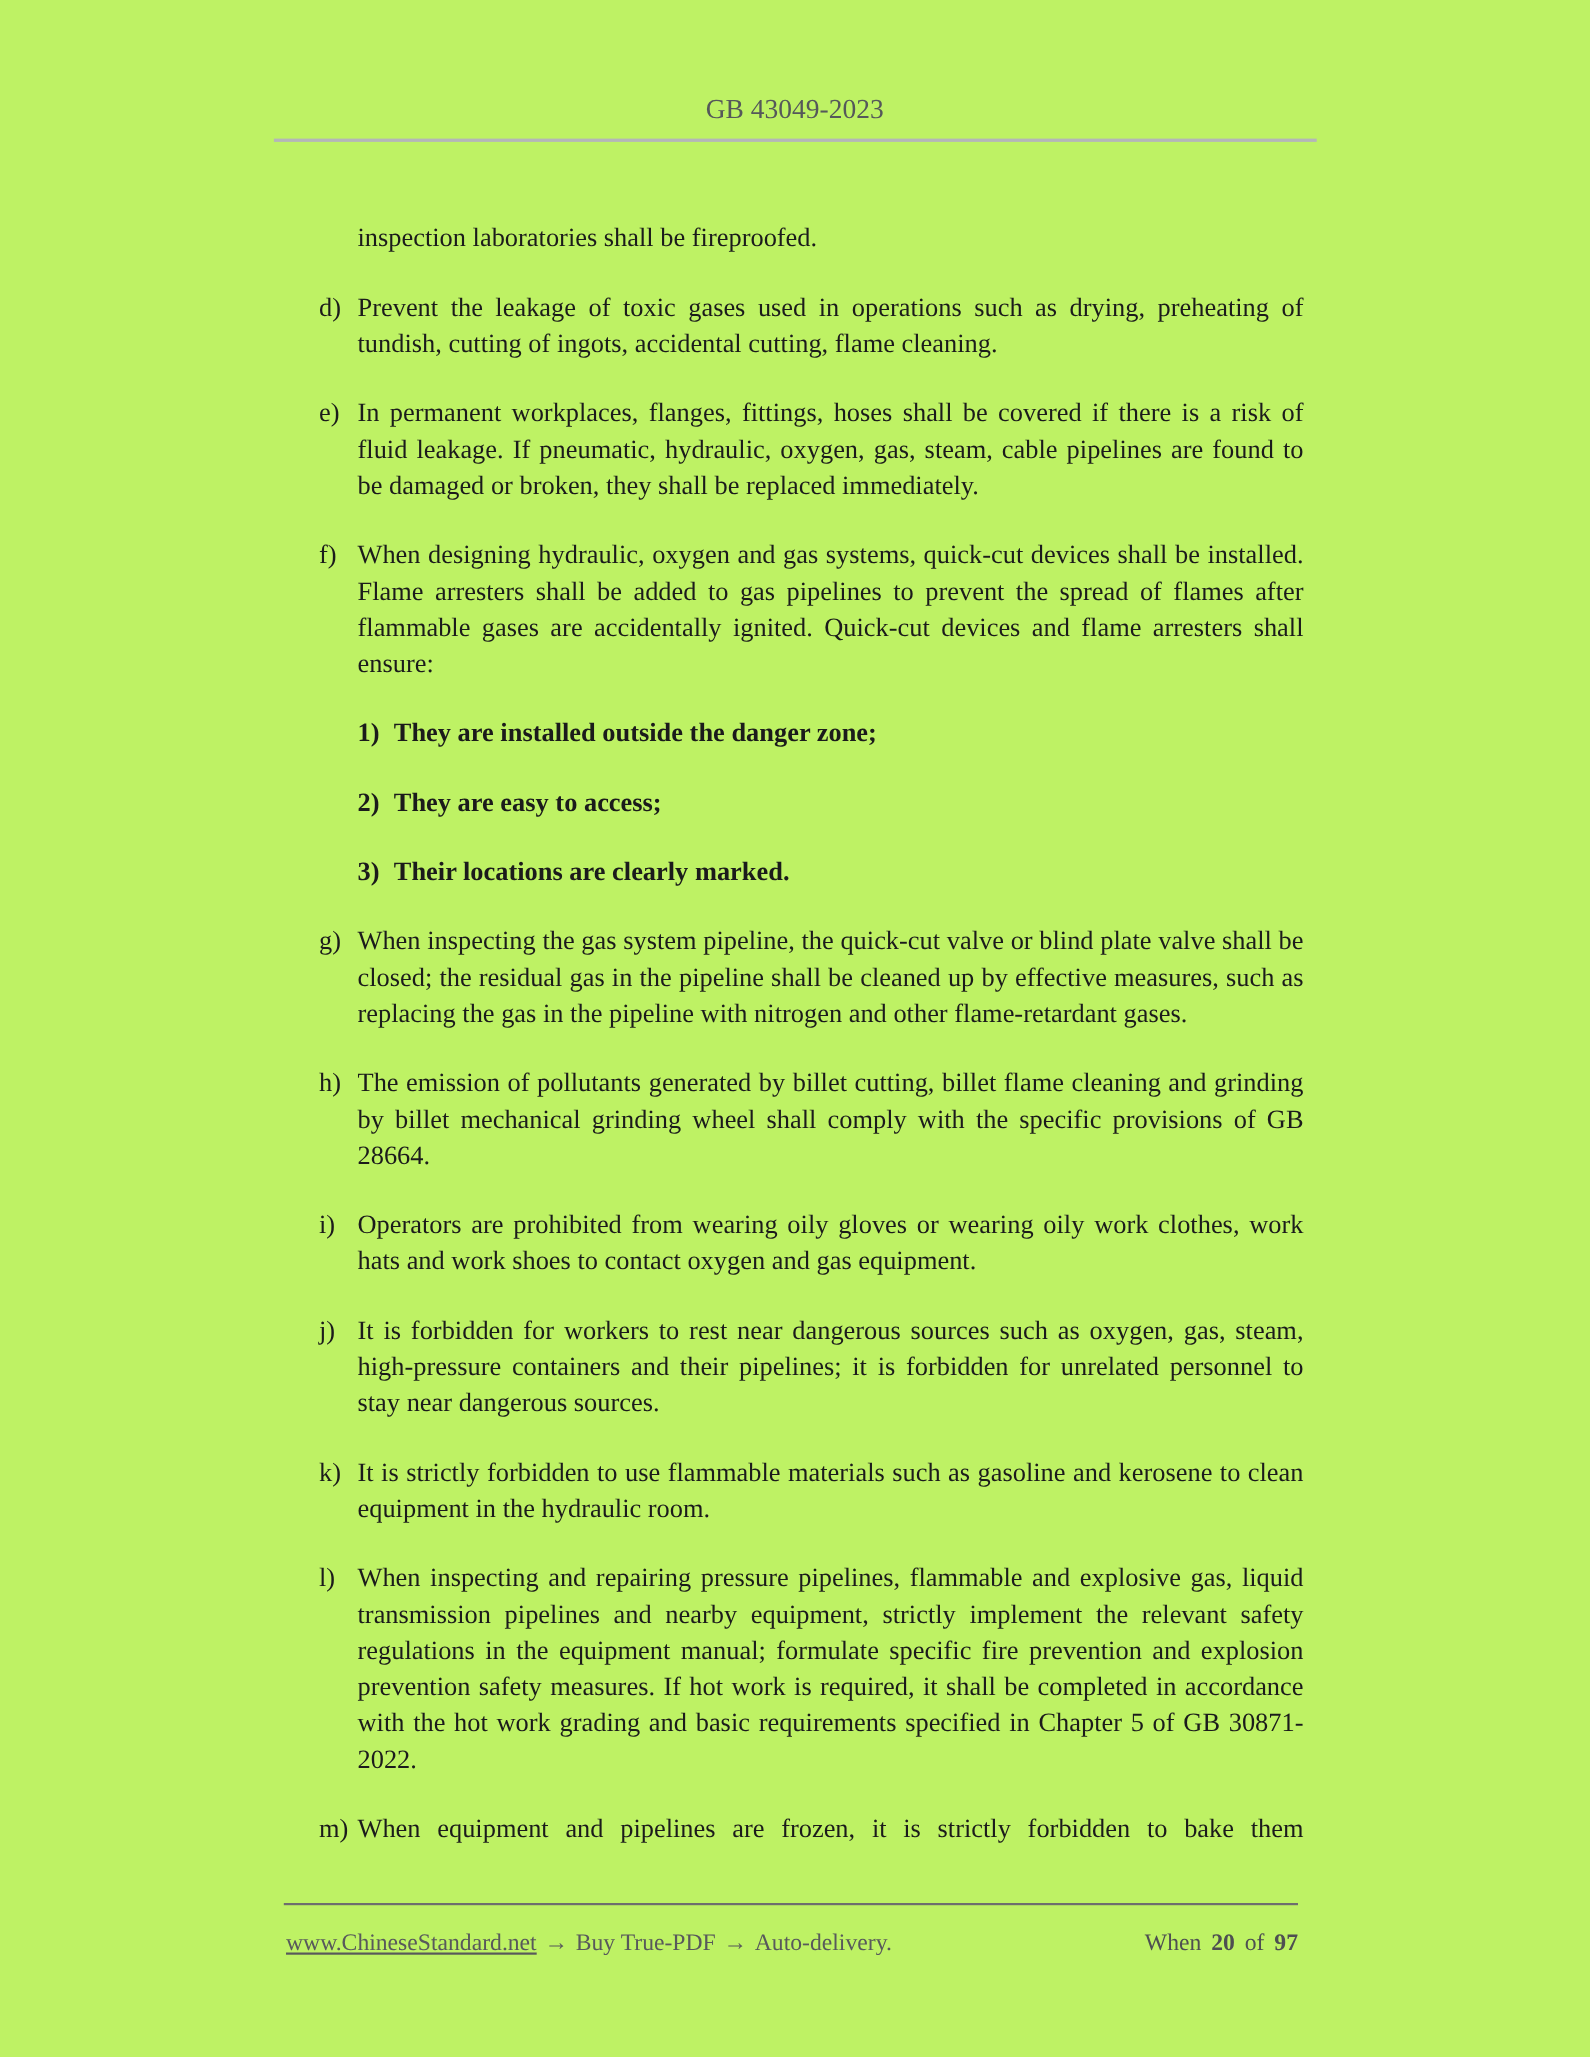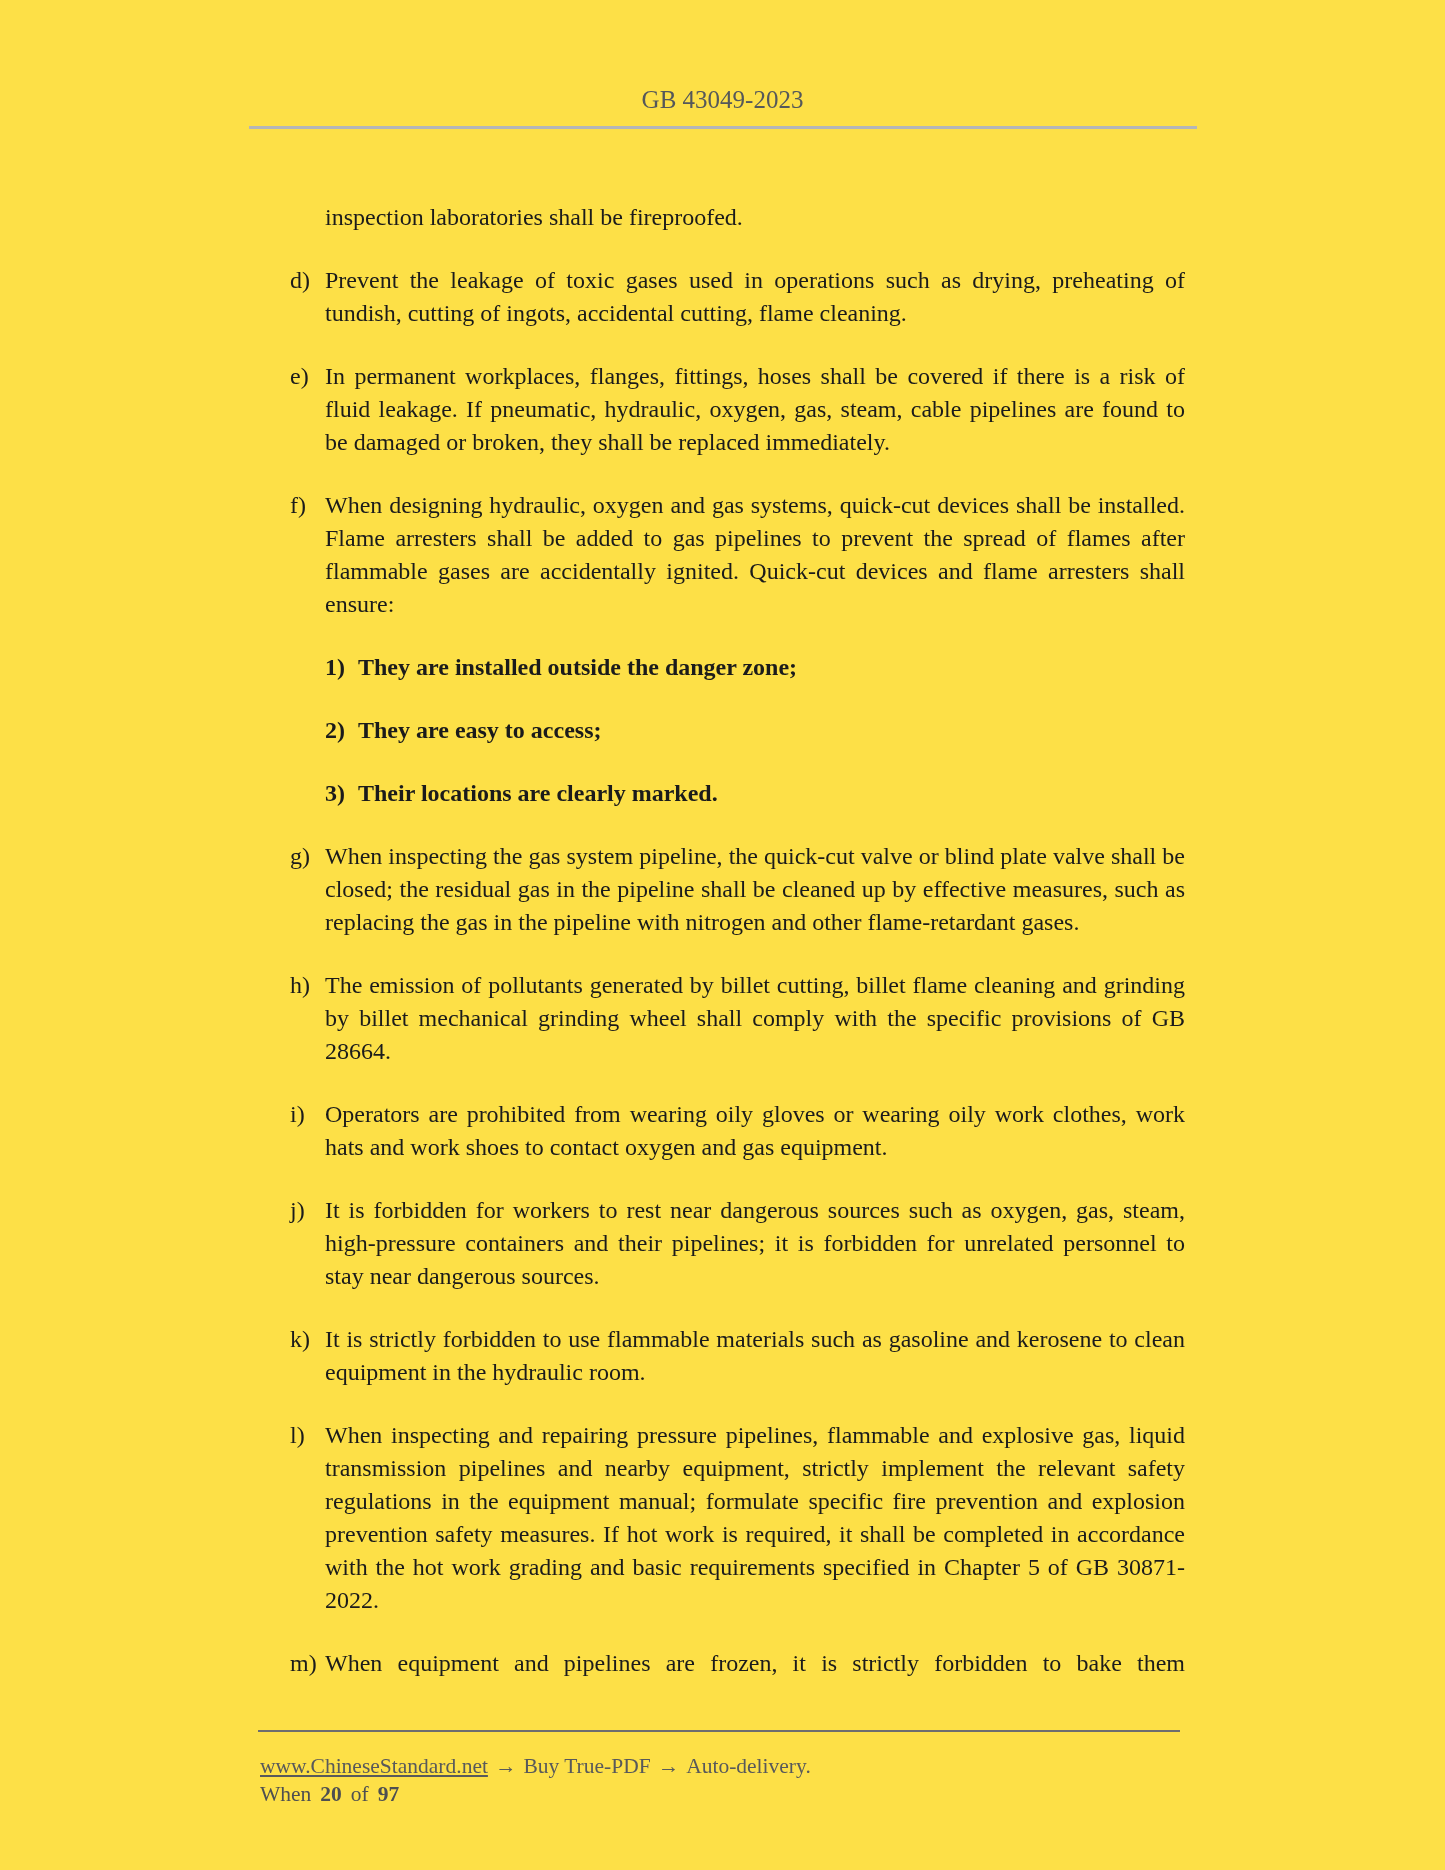--- a/index.html
+++ b/index.html
@@ -4,21 +4,21 @@
 <style>
   html, body {
     margin: 0;
     padding: 0;
     background: #ffffff;
   }
   .page {
     position: relative;
     width: 1445px;
     height: 1870px;
-    background: #fde047;
+    background: #bef264;
     font-family: "Liberation Serif", "DejaVu Serif", serif;
     overflow: hidden;
   }
   
   .header-title {
     position: absolute;
     top: 86px;
     left: 0;
     width: 100%;
     text-align: center;
@@ -88,21 +88,20 @@
     position: absolute;
     top: 1752px;
     left: 260px;
     width: 920px;
     display: flex;
     justify-content: space-between;
     align-items: baseline;
     font-size: 21.5px;
     line-height: 28px;
     color: #58595b;
-    flex-direction: column;
   }
   .footer-left {
     white-space: nowrap;
   }
   .footer-link {
     color: #58595b;
     text-decoration: underline;
     cursor: pointer;
   }
   .arrow {

